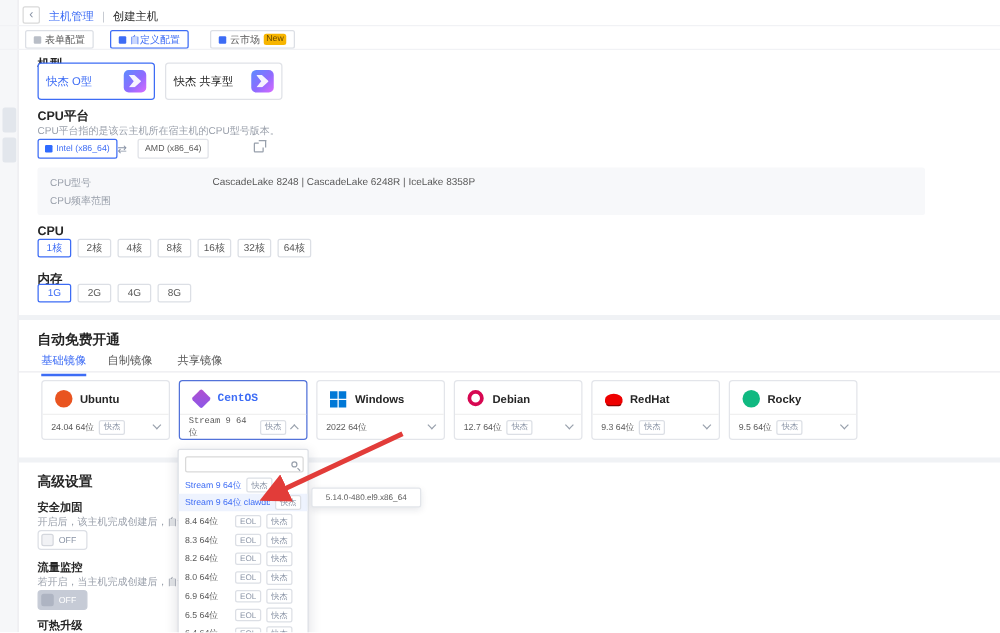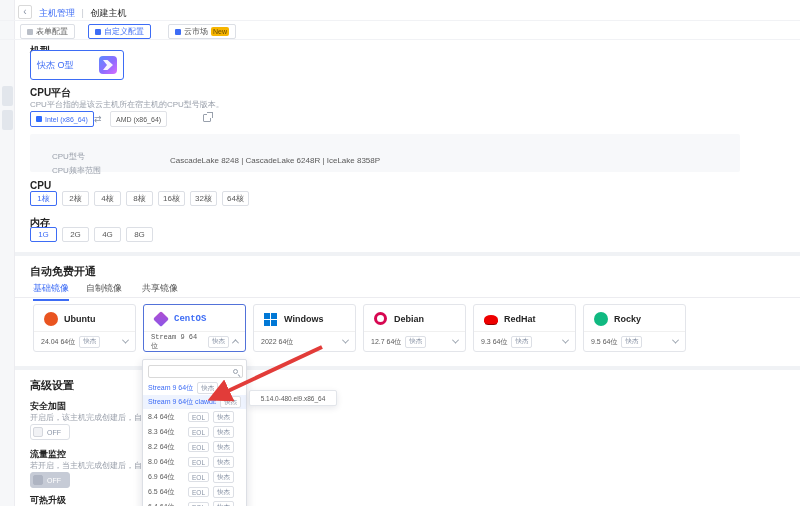--- a/index.html
+++ b/index.html
@@ -52,22 +52,22 @@
   .pchip.sel { border-color:#3d6cf5; color:#3d6cf5; }
   .intelicon { width:6px; height:6px; background:#2f6bff; border-radius:1px; }
   .swapbtn { top:113px; font-size:9px; color:#8a94a6; line-height:12px; }
   .autolabel { top:115px; font-size:8px; color:#595959;margin-top:32px; }
   .extIcon { top:114px; width:8px; height:8px; border:1px solid #98a0ac; border-radius:1px; position:absolute; }
   .extIcon::after { content:""; position:absolute; right:-3px; top:-3px; width:5px; height:5px;
                     border-top:1px solid #98a0ac; border-right:1px solid #98a0ac; background:#fff; }
 
   
   .infobox { left:30px; top:134px; width:710px; height:38px; background:#f7f8fa; border-radius:2px; }
-  .inforow { position:absolute; left:22px; font-size:8px; color:#9aa0ab;margin-top:10px; }
-  .infoval { position:absolute; left:140px; font-size:8px; color:#595959;margin-top:15px; }
+  .inforow { position:absolute; left:10px; font-size:8px; color:#9aa0ab; }
+  .infoval { position:absolute; left:140px; font-size:8px; color:#595959; }
   .learn { color:#3d6cf5; margin-left:8px; }
 
   
   .chip { height:15px; width:27px; border:1px solid #dcdfe5; border-radius:2px; background:#fff;
           font-size:8px; color:#595959; display:flex; align-items:center; justify-content:center; }
   .chip.sel { border-color:#3d6cf5; color:#3d6cf5; }
 
   .band { left:15px; width:785px; height:4px; background:#f0f2f5; }
 
   
@@ -160,20 +160,24 @@
     <span>云市场</span>
     <span class="newbadge">New</span>
   </div>
   <div class="abs tabline"></div>
 
   <div class="abs seclabel" style="left:30px;top:44px">机型</div>
   <div class="abs mcard sel" style="left:30px">
     <span class="t">快杰 O型</span>
     <span class="klogo"></span>
   </div>
+  <div class="abs mcard" style="left:132px">
+    <span class="t">快杰 共享型</span>
+    <span class="klogo"></span>
+  </div>
 
   <div class="abs seclabel" style="left:30px;top:86px">CPU平台</div>
   <div class="abs desc" style="left:30px;top:99px">CPU平台指的是该云主机所在宿主机的CPU型号版本。</div>
 
   <div class="abs pchip sel" style="left:30px">
     <span class="intelicon"></span>
     <span>Intel (x86_64)</span>
   </div>
   <span class="abs swapbtn" style="left:94px">⇄</span>
   <div class="abs pchip" style="left:110px">

